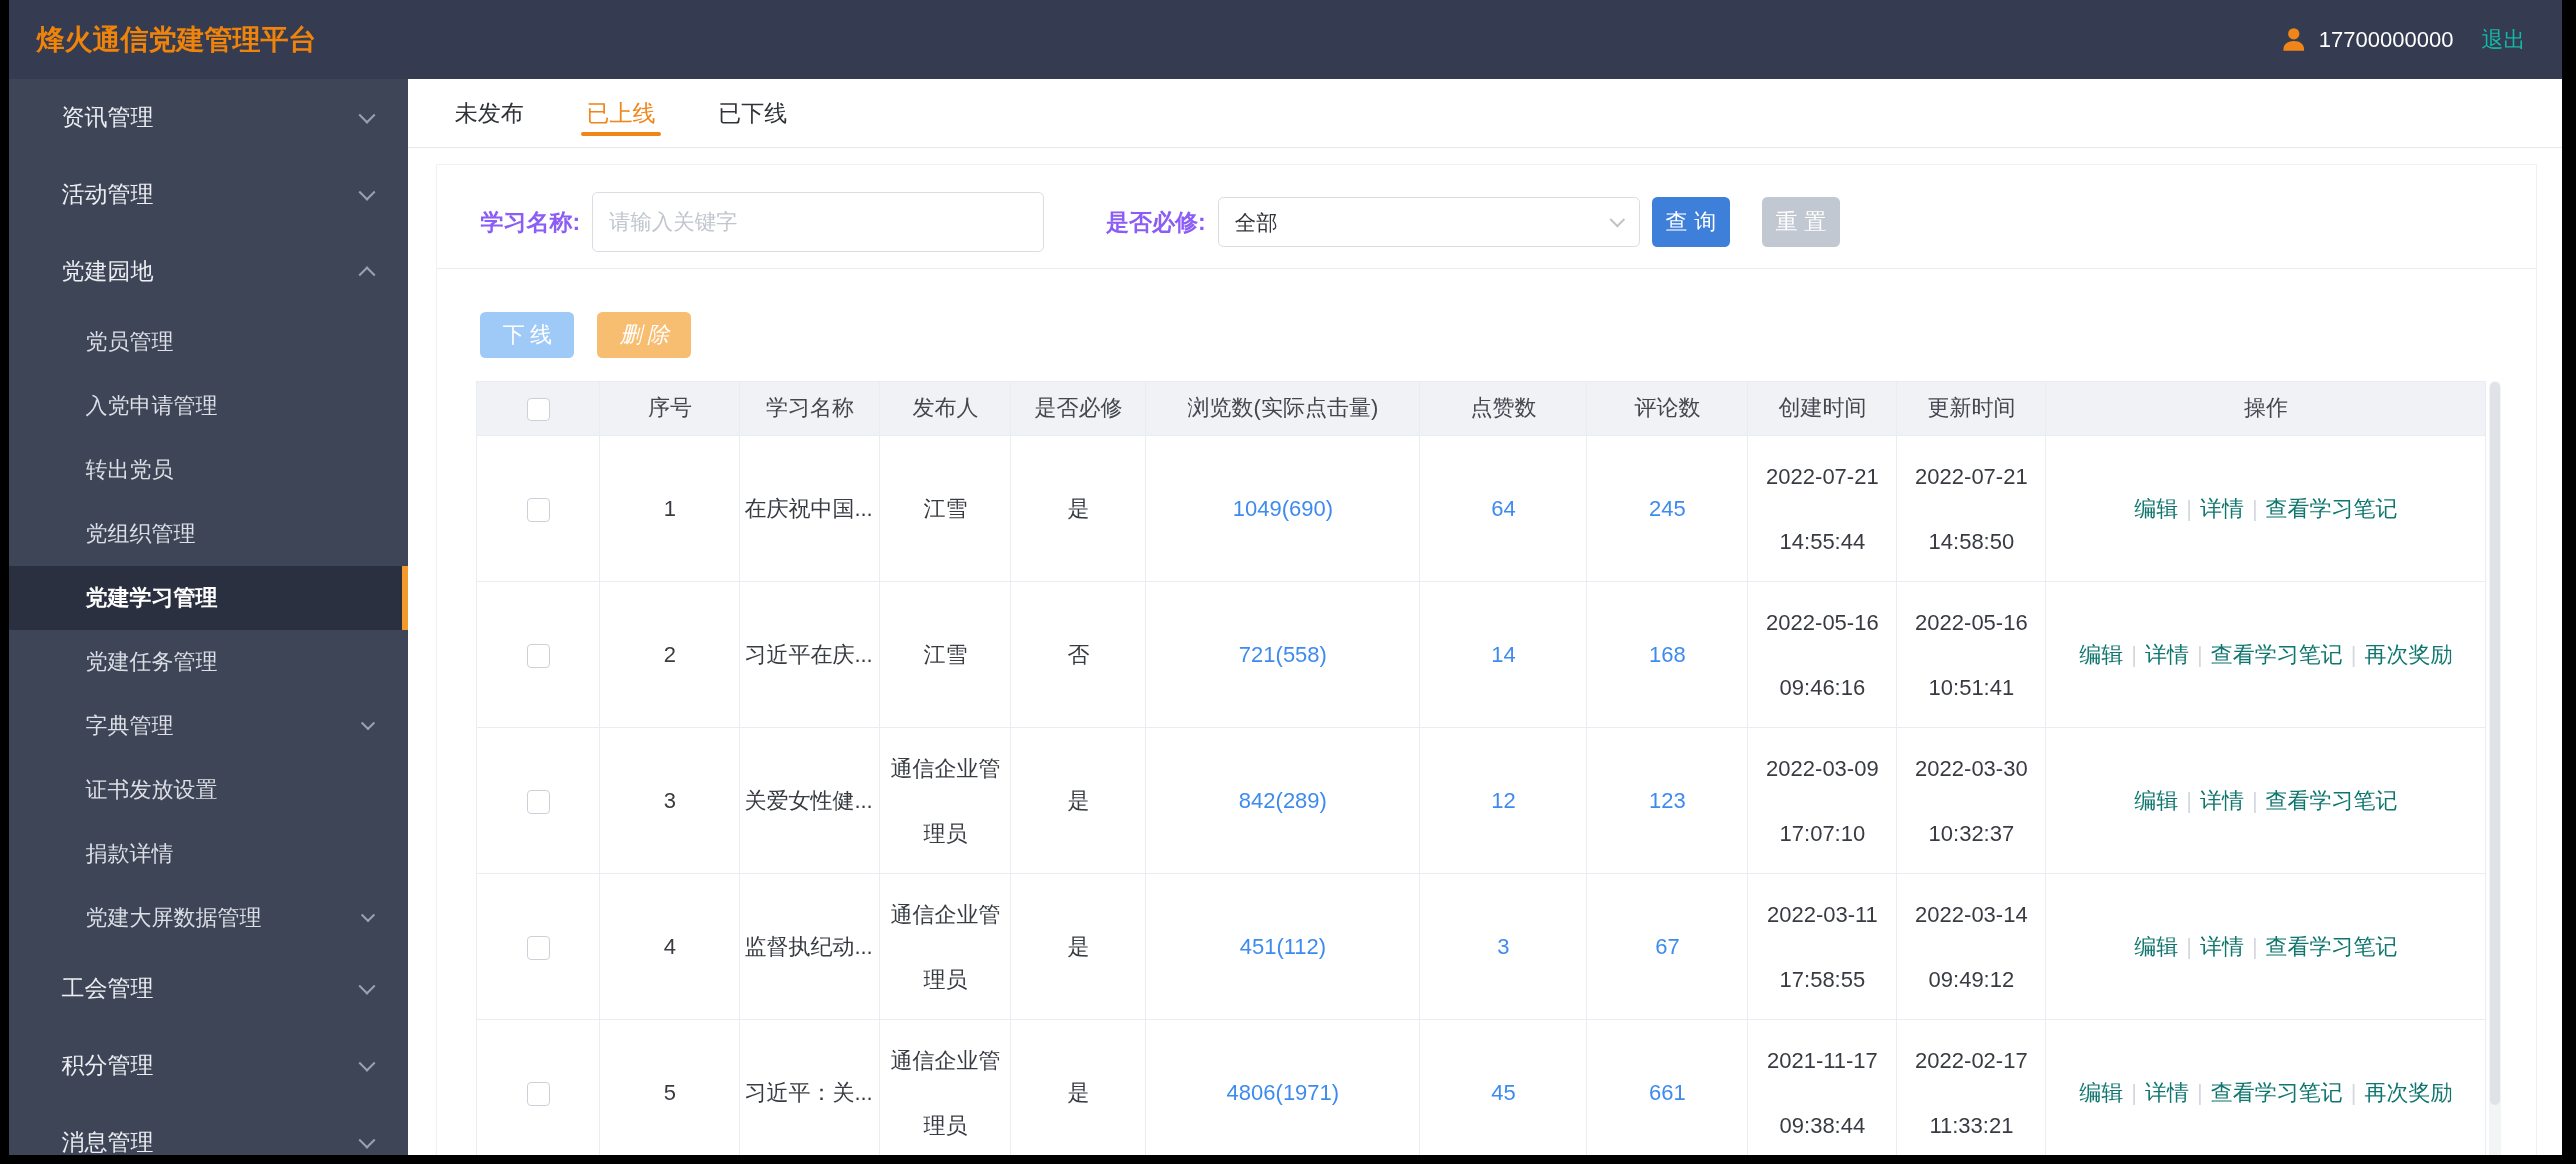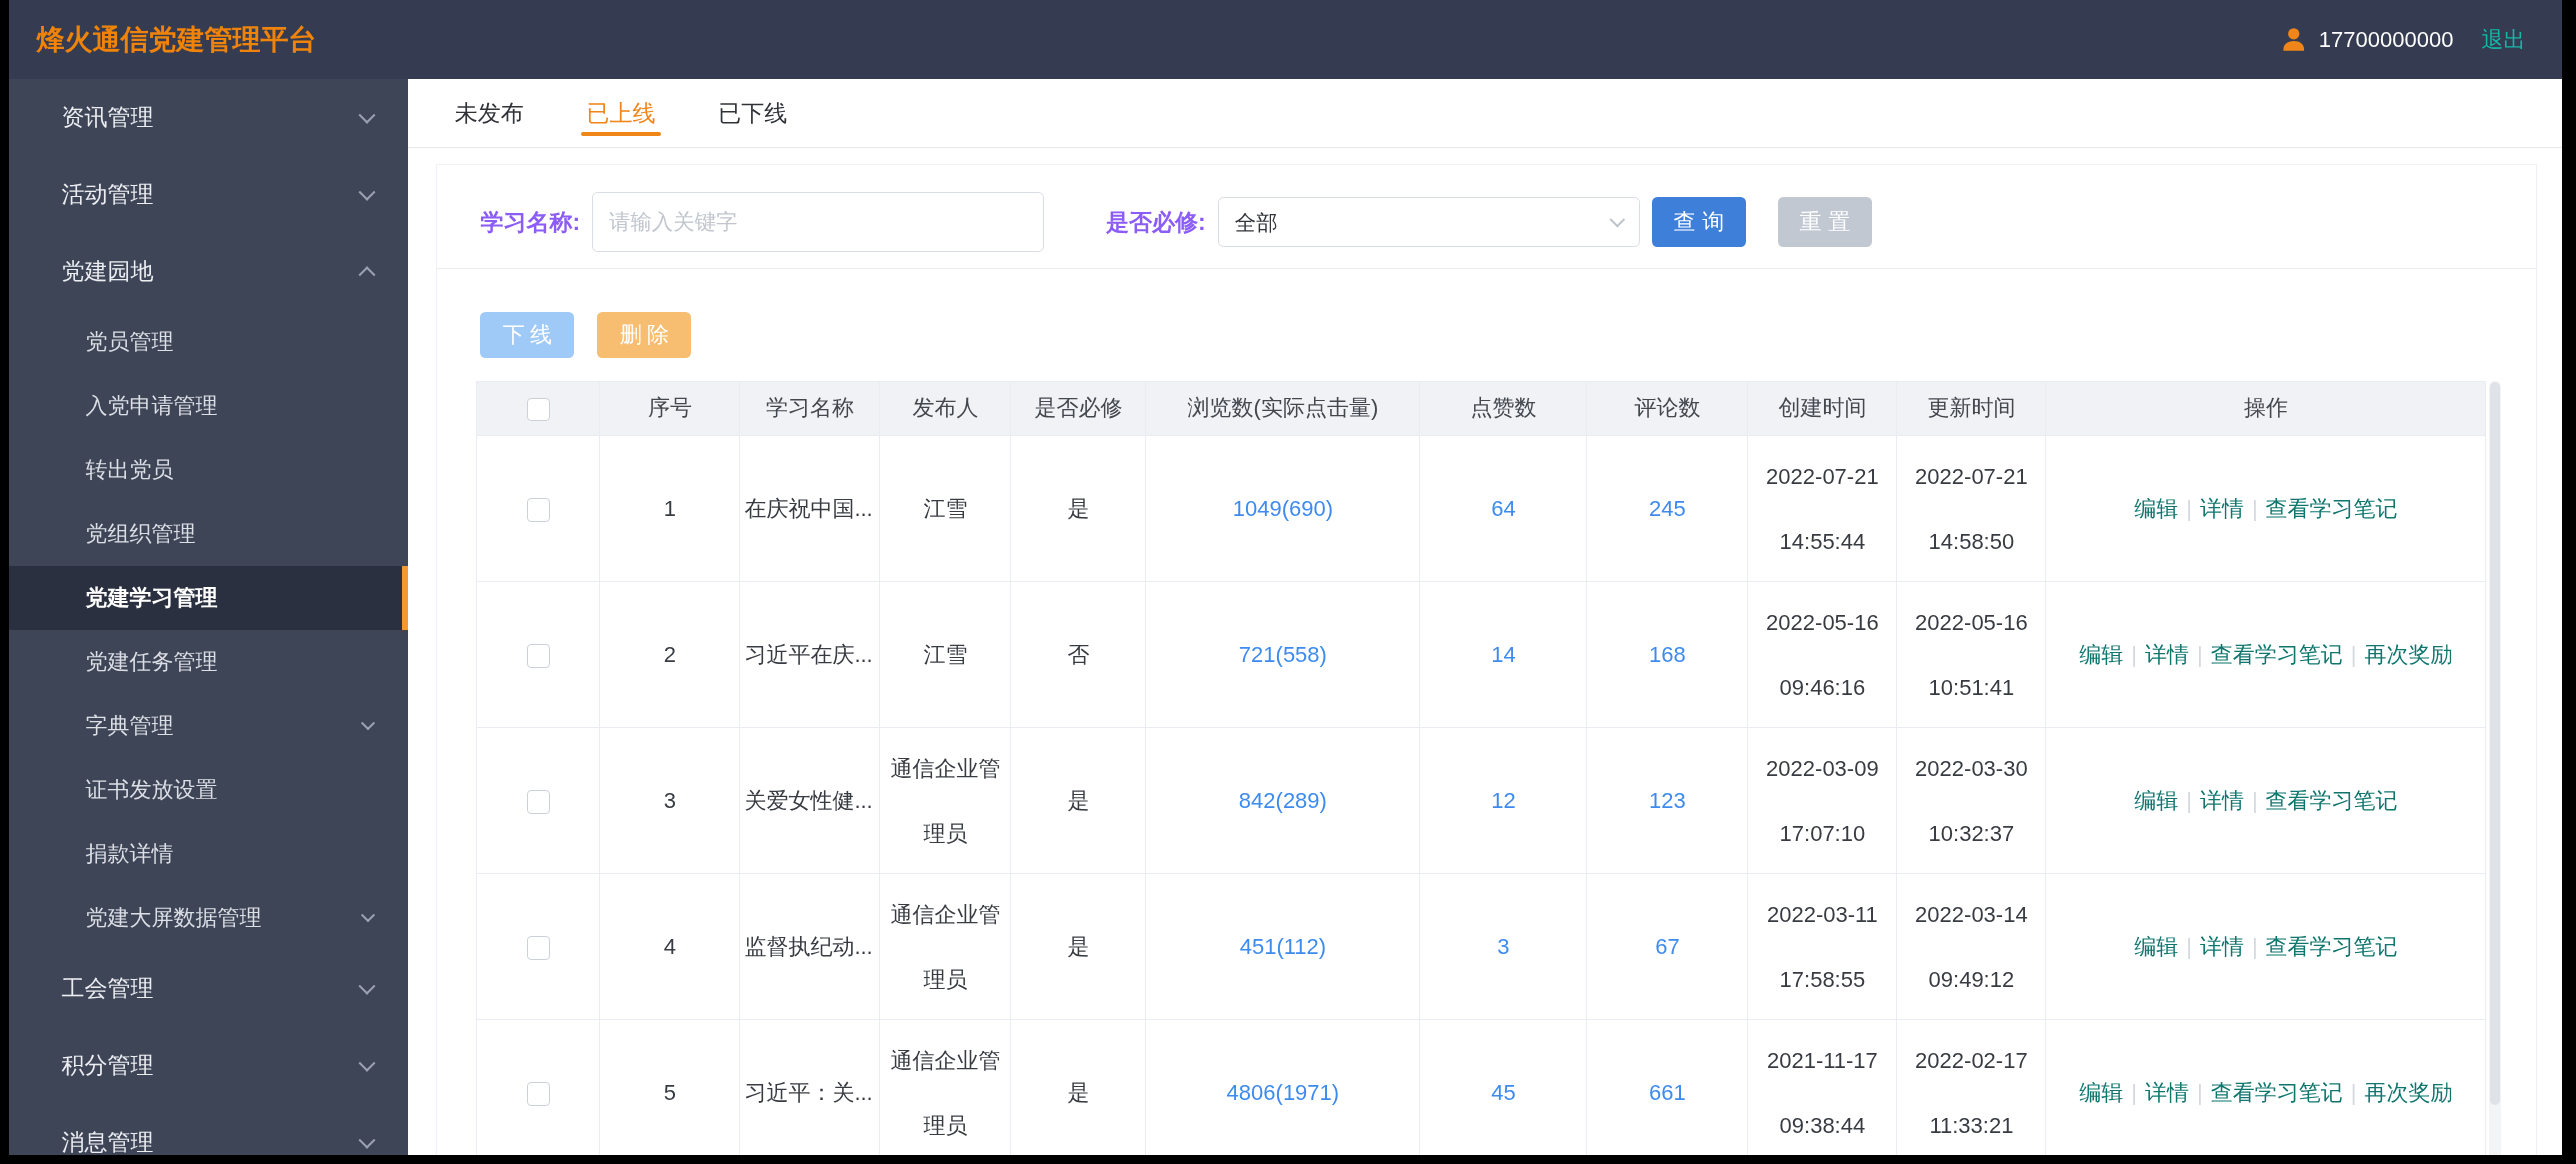--- a/index.html
+++ b/index.html
@@ -39,29 +39,29 @@
   .panel { margin:16px 25.4px 0 28px; border:1.3px solid #eef0f5; border-bottom:0; flex:1; overflow:hidden; }
 
   
   .filters { display:flex; align-items:center; padding:27px 0 16px 43px; border-bottom:1.3px solid #e9ecf1; }
   .f-label { font-size:23px; color:#8b5cf6;font-weight:bold; }
   .f-label.lbl2 { margin-left:62px; }
   .f-input { width:452px; height:60px; margin-left:12px; border:1.3px solid #d8dce3; border-radius:5.4px; padding:0 16px; font-size:21.4px; color:#333; outline:none; font-family:"Liberation Sans", sans-serif; }
   .f-input::placeholder { color:#c1c6ce; }
   .f-select { width:422px; height:50px; margin-left:12px; border:1.3px solid #d8dce3; border-radius:5.4px; display:flex; align-items:center; padding:0 16px; font-size:21.4px; color:#303338; cursor:pointer; }
   .sel-chev { margin-left:auto; width:10.7px; height:10.7px; border-right:2px solid #c0c4cc; border-bottom:2px solid #c0c4cc; transform:rotate(45deg) translate(-2px,-2px); }
-  .btn { height:50px; width:94px; border:none; border-radius:5.4px; font-size:22px; color:#fff; letter-spacing:6.7px; padding-left:7px; cursor:pointer; font-family:"Liberation Sans", sans-serif; }
+  .btn { height:50px; width:78px; border:none; border-radius:5.4px; font-size:22px; color:#fff; letter-spacing:6.7px; padding-left:7px; cursor:pointer; font-family:"Liberation Sans", sans-serif; }
   .btn-search { background:#3d7fd9; margin-left:12px; }
   .btn-reset { background:#c2c8d2; margin-left:32px; }
 
   
   .bulk { padding:43px 0 0 43px; display:flex; gap:23px; }
   .btn-bulk { height:46px; width:94px; border:none; border-radius:5.4px; font-size:22px; color:#fff; letter-spacing:5.4px; padding-left:5.4px; cursor:pointer; font-family:"Liberation Sans", sans-serif;text-align:center; }
   .btn-offline { background:#9fc9f6; }
-  .btn-delete { background:#f7bd70; }
+  .btn-delete { background:#f7bd70;font-style:italic; }
 
   
   .table-area { display:flex; margin:23px 0 0 39px; align-items:stretch; }
   table { width:2010px; border-collapse:collapse; table-layout:fixed; }
   th { background:#f0f2f6; height:54px; font-size:22px; font-weight:400; color:#43474e; border:1.3px solid #e9edf3; padding:0 5.4px; line-height:1.2; text-align:center; }
   td { height:146px; font-size:22px; color:#383c42; border:1.3px solid #e9edf3; text-align:center; padding:0 6.7px; line-height:65px; }
   td.name { text-align:left; padding:0 4px; white-space:nowrap; overflow:hidden; }
   td.blue { color:#3e8bef; cursor:pointer; }
   td.dt span { display:block; }
   td.ops { white-space:nowrap; }

